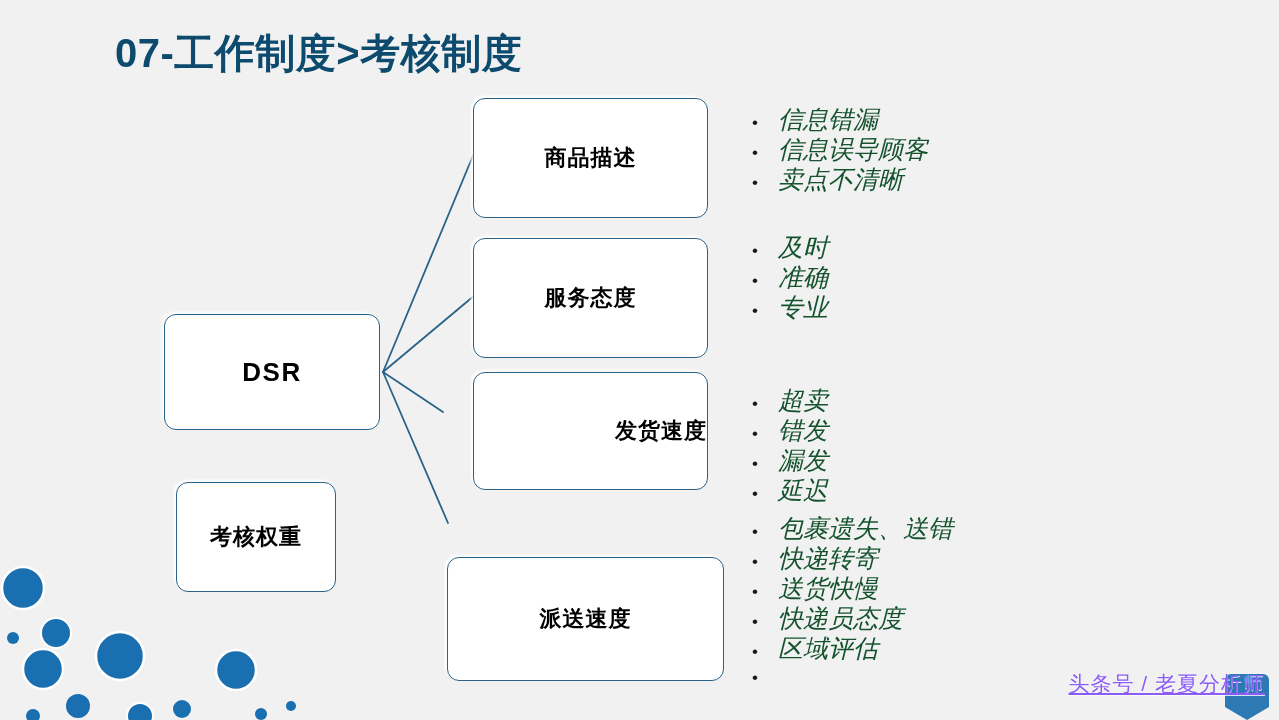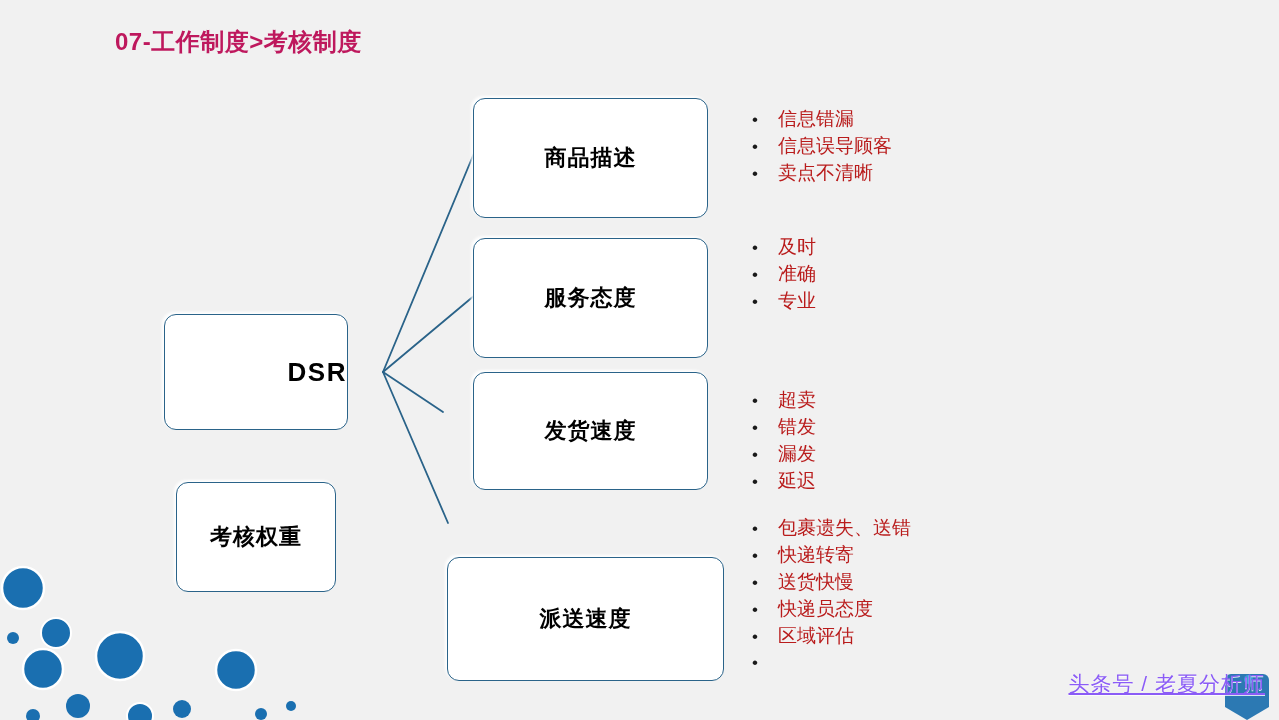--- a/index.html
+++ b/index.html
@@ -20,23 +20,23 @@
     height: 720px;
     background: #f1f1f1;
     overflow: hidden;
   }
 
   
   #slide-title {
     position: absolute;
     left: 115px;
     top: 26px;
-    font-size: 24px;
+    font-size: 40px;
     font-weight: bold;
-    color: #be185d;
+    color: #0c4a6e;
     letter-spacing: 0.5px;
     white-space: nowrap;
   }
 
   
   #deco-circles {
     position: absolute;
     left: 0;
     bottom: 0;
     width: 340px;
@@ -67,26 +67,26 @@
     box-shadow: -2px -2px 3px rgba(255,255,255,0.95);
   }
   .node-box .node-label {
     font-size: 22px;
     font-weight: bold;
     color: #000000;
     letter-spacing: 1px;
     line-height: 1;
   }
 
-  #box-dsr       { left: 164px; top: 314px; width: 184px; height: 116px; justify-content: flex-end; }
+  #box-dsr       { left: 164px; top: 314px; width: 216px; height: 116px; }
   #box-dsr .node-label { font-size: 26px; letter-spacing: 1.5px; }
   #box-weight    { left: 176px; top: 482px; width: 160px; height: 110px; }
   #box-desc      { left: 473px; top: 98px;  width: 235px; height: 120px; }
   #box-service   { left: 473px; top: 238px; width: 235px; height: 120px; }
-  #box-shipping  { left: 473px; top: 372px; width: 235px; height: 118px; }
+  #box-shipping  { left: 473px; top: 372px; width: 235px; height: 118px; justify-content: flex-end; }
   #box-delivery  { left: 447px; top: 522px; width: 277px; height: 124px; margin-top: 35px; }
 
   
   .bullet-group {
     position: absolute;
     left: 752px;
   }
   .bullet-row {
     display: flex;
     align-items: baseline;
@@ -95,24 +95,25 @@
   }
   .bullet-dot {
     width: 26px;
     flex: 0 0 26px;
     color: #1a1a1a;
     font-size: 17px;
     text-align: left;
     line-height: 26px;
   }
   .bullet-text {
-    font-size: 19px;
-    color: #b91c1c;
+    font-size: 25px;
+    color: #14532d;
     font-family: "Liberation Sans", "DejaVu Sans", sans-serif;
     line-height: 26px;
+    font-style: italic;
   }
 
   #bullets-desc      { top: 106px; }
   #bullets-service   { top: 234px; }
   #bullets-shipping  { top: 387px; }
   #bullets-delivery  { top: 515px; }
 
   
   #watermark {
     position: absolute;

